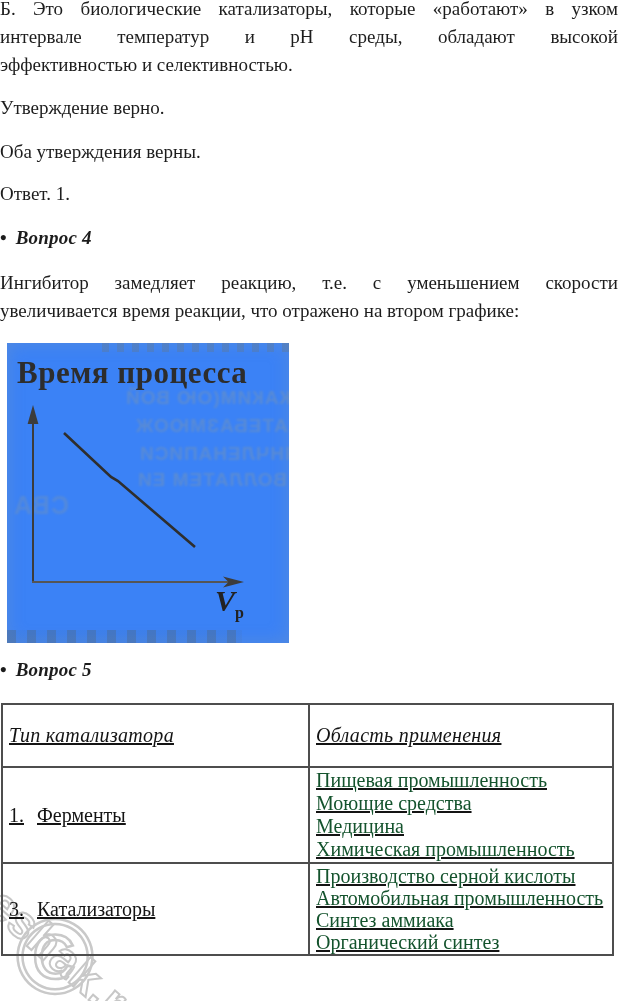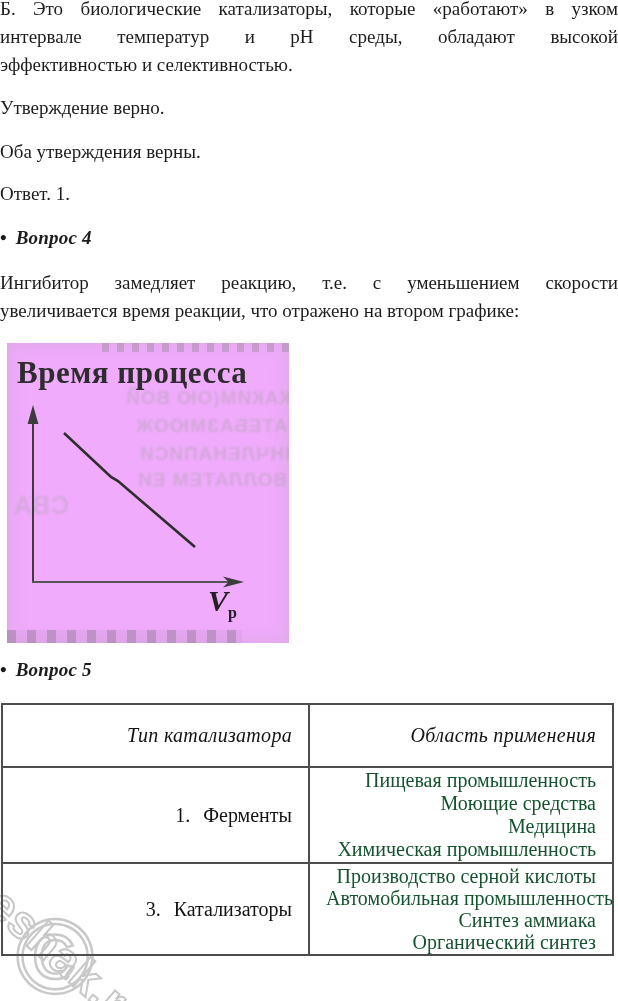--- a/index.html
+++ b/index.html
@@ -16,21 +16,21 @@
   .ln{height:28px;}
   .just{text-align:justify;text-align-last:justify;}
 
   .qhead{position:absolute;left:0;width:544px;font-size:19px;line-height:28px;}
   .qhead .bullet{font-weight:bold;margin-right:9px;}
   .qhead .qlabel{font-weight:bold;font-style:italic;letter-spacing:.2px;}
 
   
   .figure{
     position:absolute;left:7px;top:343px;width:282px;height:300px;
-    background:#f0abfc;overflow:hidden;
+    background:#3b82f6;overflow:hidden;
     box-shadow:inset 0 0 18px rgba(160,162,150,.25);
   }
   .fig-title{
     position:absolute;left:10px;top:13px;
     font-weight:bold;font-size:31px;line-height:34px;color:#2d2d2d;
     letter-spacing:.5px;white-space:nowrap;
   }
   .fig-band{position:absolute;opacity:.5;}
   .band-top{left:95px;top:0;width:187px;height:9px;
     background:repeating-linear-gradient(90deg,rgba(110,115,105,.55) 0 7px,rgba(110,115,105,0) 7px 15px);}
@@ -40,35 +40,35 @@
     position:absolute;transform:scaleX(-1);filter:blur(1.3px);
     font-family:"Liberation Sans","DejaVu Sans",sans-serif;font-weight:bold;
     font-size:19px;color:#969e92;opacity:.32;letter-spacing:1px;white-space:nowrap;
   }
   .g1{left:118px;top:44px;}
   .g2{left:128px;top:72px;}
   .g3{left:132px;top:100px;}
   .g4{left:130px;top:126px;}
   .g5{left:6px;top:148px;font-size:25px;opacity:.26;}
   .fig-svg{position:absolute;left:0;top:0;}
-  .vlabel{position:absolute;left:201px;top:241px;color:#222;white-space:nowrap;}
+  .vlabel{position:absolute;left:208px;top:241px;color:#222;white-space:nowrap;}
   .vlabel .v{font-style:italic;font-weight:bold;font-size:30px;}
   .vlabel .vsub{font-size:16px;font-weight:bold;vertical-align:-7px;}
 
   
   table.cat{
     position:absolute;left:1px;top:703px;width:611px;
     border-collapse:collapse;table-layout:fixed;
     font-size:20px;color:#141414;
   }
   table.cat col.c1{width:307px;}
   table.cat col.c2{width:304px;}
   table.cat th,table.cat td{
-    border:2px solid #4d4d4d;vertical-align:middle;text-align:right;
-    padding:1px 16px;background:transparent;
+    border:2px solid #4d4d4d;vertical-align:middle;text-align:left;
+    padding:1px 6px;background:transparent;text-decoration:underline;
   }
   table.cat th{height:59px;font-weight:normal;font-style:italic;letter-spacing:.3px;}
   td.typecell{padding-left:26px;}
   td.typecell .num{margin-right:13px;}
   td.typecell.inhib{
     font-family:"Liberation Sans","DejaVu Sans",sans-serif;
     font-weight:bold;color:#1f3864;font-size:20px;letter-spacing:.4px;
   }
   .apps{line-height:23px;color:#14532d;}
   .apps.black{color:#161616;line-height:22px;}

